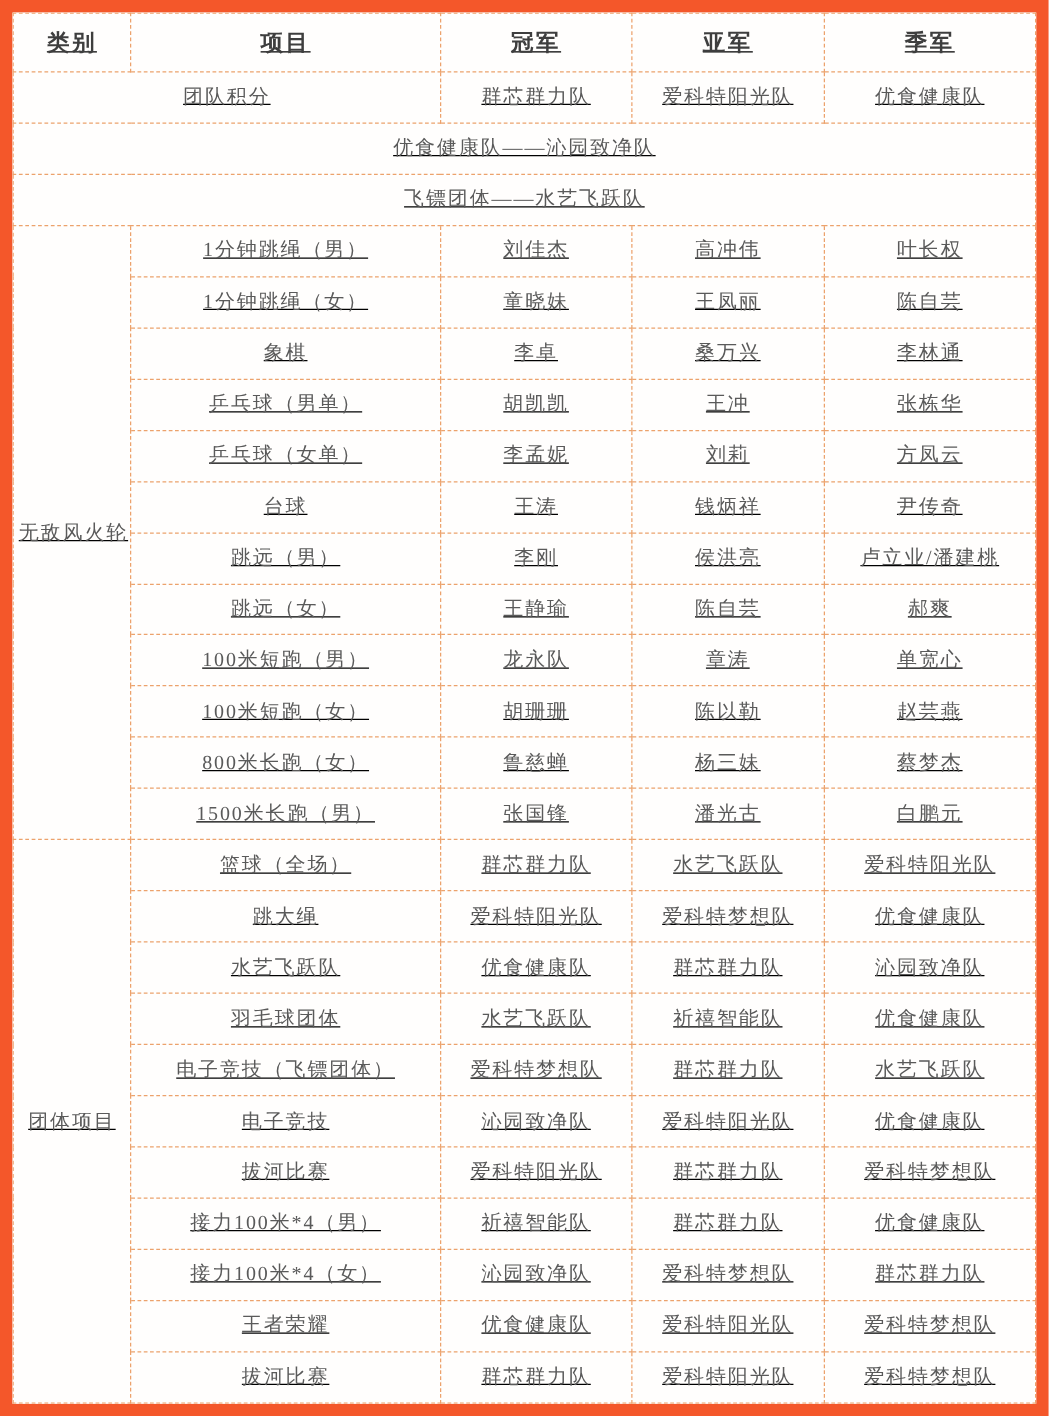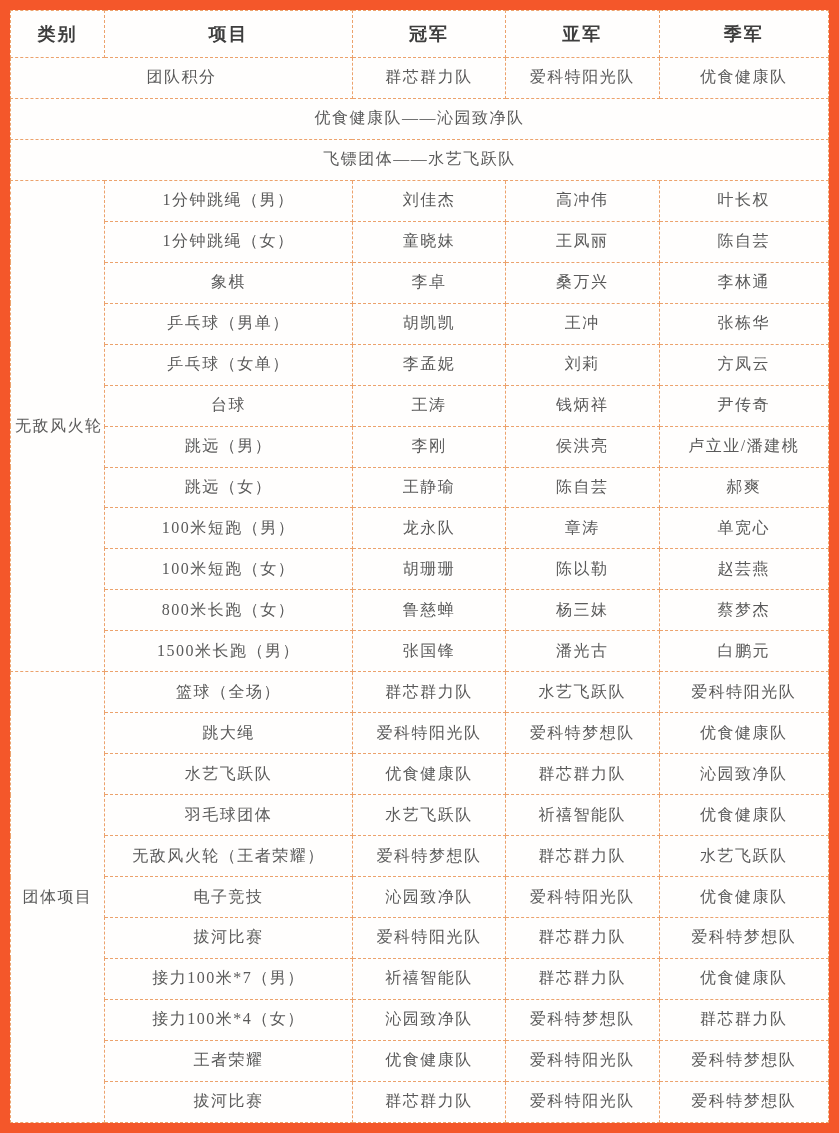--- a/index.html
+++ b/index.html
@@ -21,20 +21,21 @@
     border: 10px solid var(--frame);
     background: var(--cell-bg);
     overflow: hidden;
   }
   table.results {
     width: 100%;
     height: 1113px;
     border-collapse: collapse;
     table-layout: fixed;
     background: var(--cell-bg);
+    text-decoration: underline;
   }
   col.c-category { width: 11.5%; }
   col.c-event    { width: 30.3%; }
   col.c-champ    { width: 18.7%; }
   col.c-runner   { width: 18.8%; }
   col.c-third    { width: 20.7%; }
   th, td {
     border: 1px dashed var(--grid);
     text-align: center;
     vertical-align: middle;
@@ -182,39 +183,39 @@
           <td>群芯群力队</td>
           <td>沁园致净队</td>
         </tr>
         <tr>
           <td>羽毛球团体</td>
           <td>水艺飞跃队</td>
           <td>祈禧智能队</td>
           <td>优食健康队</td>
         </tr>
         <tr>
-          <td>无敌风火轮（王者荣耀）</td>
+          <td>电子竞技（飞镖团体）</td>
           <td>爱科特梦想队</td>
           <td>群芯群力队</td>
           <td>水艺飞跃队</td>
         </tr>
         <tr>
           <td>电子竞技</td>
           <td>沁园致净队</td>
           <td>爱科特阳光队</td>
           <td>优食健康队</td>
         </tr>
         <tr>
           <td>拔河比赛</td>
           <td>爱科特阳光队</td>
           <td>群芯群力队</td>
           <td>爱科特梦想队</td>
         </tr>
         <tr>
-          <td>接力100米*7（男）</td>
+          <td>接力100米*4（男）</td>
           <td>祈禧智能队</td>
           <td>群芯群力队</td>
           <td>优食健康队</td>
         </tr>
         <tr>
           <td>接力100米*4（女）</td>
           <td>沁园致净队</td>
           <td>爱科特梦想队</td>
           <td>群芯群力队</td>
         </tr>

